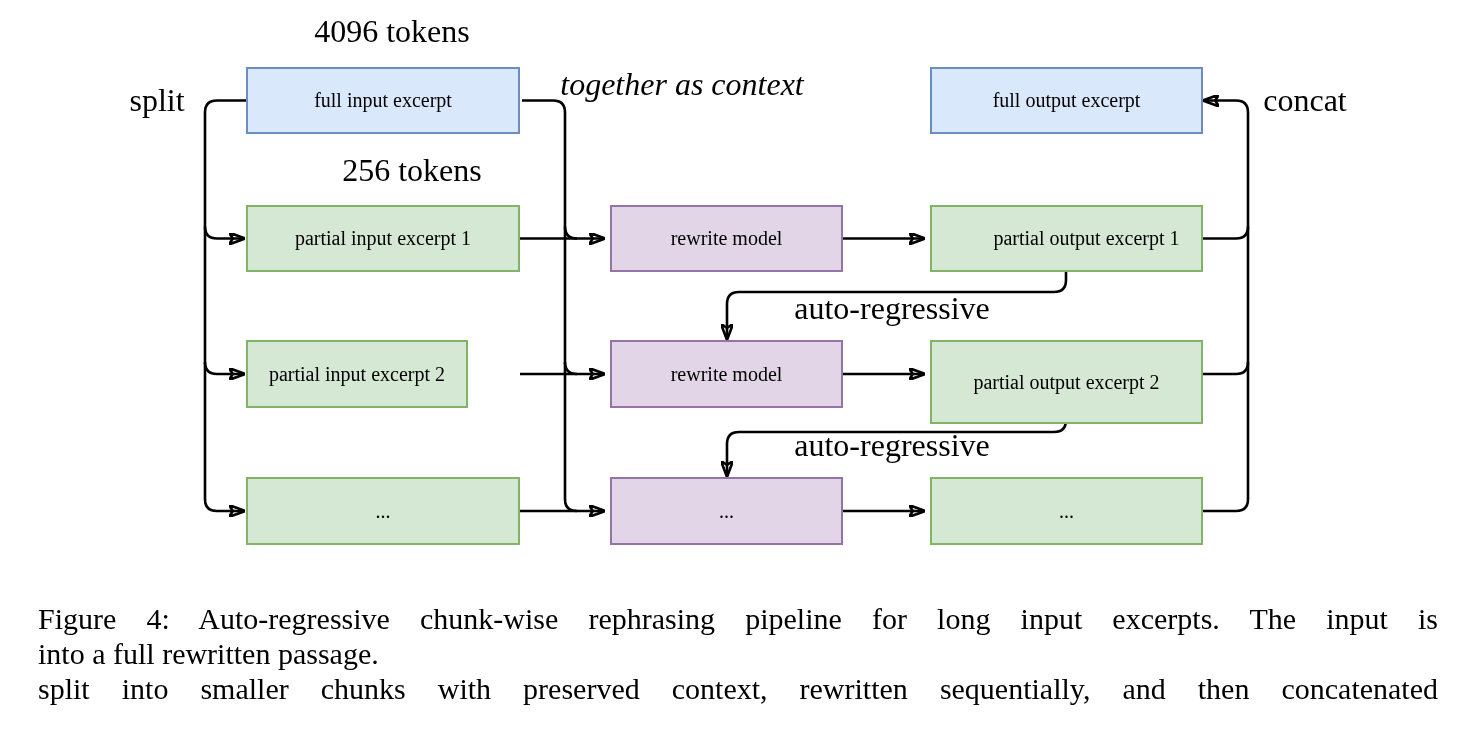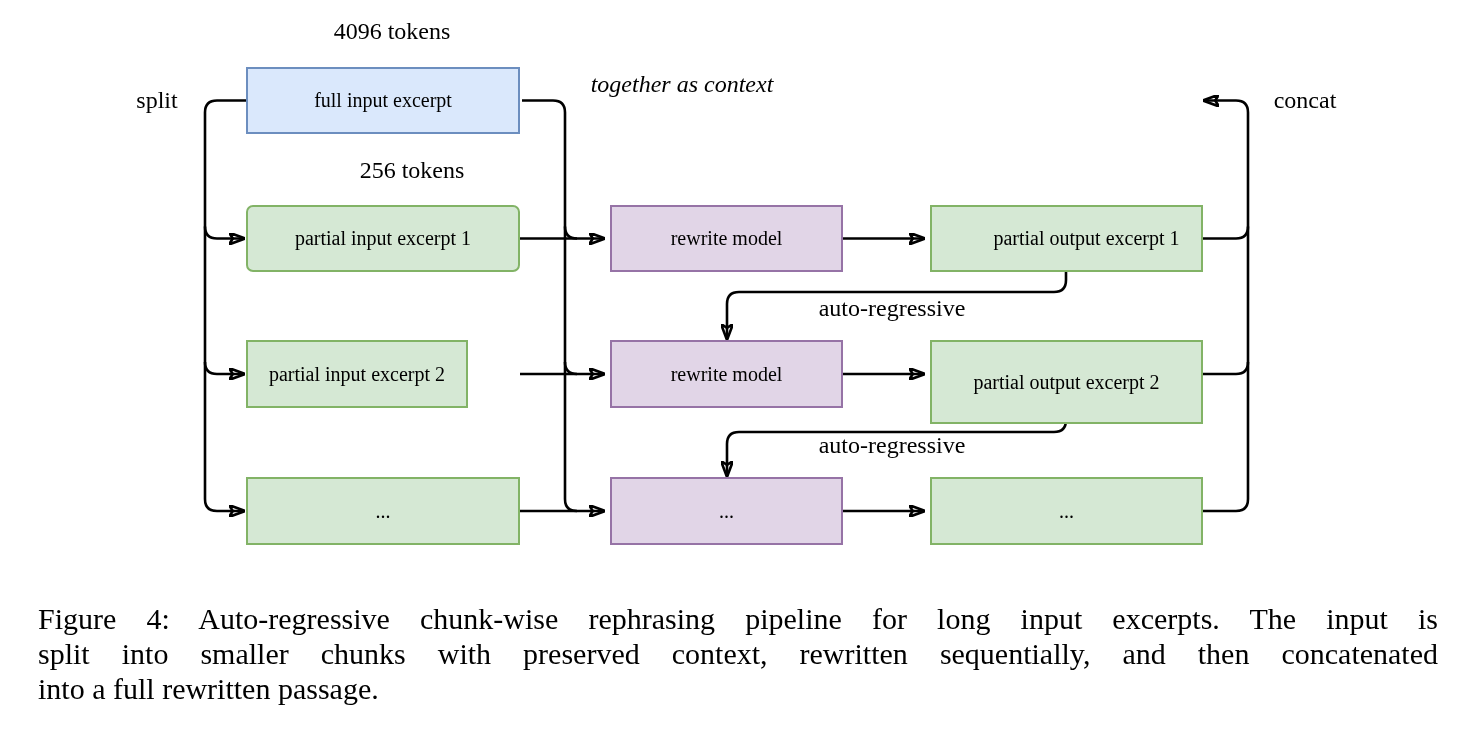--- a/index.html
+++ b/index.html
@@ -36,21 +36,21 @@
     justify-content: center;
     font-size: 20px;
   }
   .node.blue   { background: var(--box-blue-fill, #dae8fc);   border-color: var(--box-blue-stroke, #6c8ebf); }
   .node.green  { background: var(--box-green-fill, #d5e8d4);  border-color: var(--box-green-stroke, #82b366); }
   .node.purple { background: var(--box-purple-fill, #e1d5e7); border-color: var(--box-purple-stroke, #9673a6); }
 
   .edge-label {
     position: absolute;
     transform: translate(-50%, -50%);
-    font-size: 24px;
+    font-size: 32px;
     white-space: nowrap;
     text-align: center;
   }
 
   #caption {
     position: absolute;
     left: 38px;
     top: 601px;
     width: 1400px;
     font-size: 30px;
@@ -93,22 +93,23 @@
     <path d="M 1203 511 H 1236 Q 1248 511 1248 499 V 112.5 Q 1248 100.5 1236 100.5 H 1204" marker-end="url(#arrow)"></path>
     <path d="M 1203 238.5 H 1236 Q 1248 238.5 1248 226.5"></path>
     <path d="M 1203 374 H 1236 Q 1248 374 1248 362"></path>
 
     <path d="M 1066 272 V 280 Q 1066 292 1054 292 H 739 Q 727 292 727 304 V 339" marker-end="url(#arrow)"></path>
     <path d="M 1066 408 V 420 Q 1066 432 1054 432 H 739 Q 727 432 727 444 V 476" marker-end="url(#arrow)"></path>
   </svg>
 
   <div class="node blue" style="left:246px; top:67px;  width:274px; height:67px;">full input excerpt</div>
 
+  <div class="node blue" style="left:930px; top:67px;  width:273px; height:67px;">full output excerpt</div>
 
-  <div class="node green" style="left:246px; top:205px; width:274px; height:67px;border-radius:7px;">partial input excerpt 1</div>
+  <div class="node green" style="left:246px; top:205px; width:274px; height:67px;">partial input excerpt 1</div>
 
   <div class="node green" style="left:246px; top:340px; width:222px; height:68px;">partial input excerpt 2</div>
 
   <div class="node green" style="left:246px; top:477px; width:274px; height:68px;">...</div>
 
   <div class="node purple" style="left:610px; top:205px; width:233px; height:67px;">rewrite model</div>
 
   <div class="node purple" style="left:610px; top:340px; width:233px; height:68px;">rewrite model</div>
 
   <div class="node purple" style="left:610px; top:477px; width:233px; height:68px;">...</div>
@@ -128,17 +129,17 @@
   <div class="edge-label" style="left:682px; top:84px;font-style:italic;">together as context</div>
 
   <div class="edge-label" style="left:1305px; top:100px;">concat</div>
 
   <div class="edge-label" style="left:892px; top:308px;">auto-regressive</div>
 
   <div class="edge-label" style="left:892px; top:445px;">auto-regressive</div>
 
   <div id="caption">
     <div class="cap-line justified">Figure 4: Auto-regressive chunk-wise rephrasing pipeline for long input excerpts. The input is</div>
+    <div class="cap-line">into a full rewritten passage.</div>
     <div class="cap-line justified">split into smaller chunks with preserved context, rewritten sequentially, and then concatenated</div>
-    <div class="cap-line">into a full rewritten passage.</div>
   </div>
 
 </div>
 
 </body></html>

